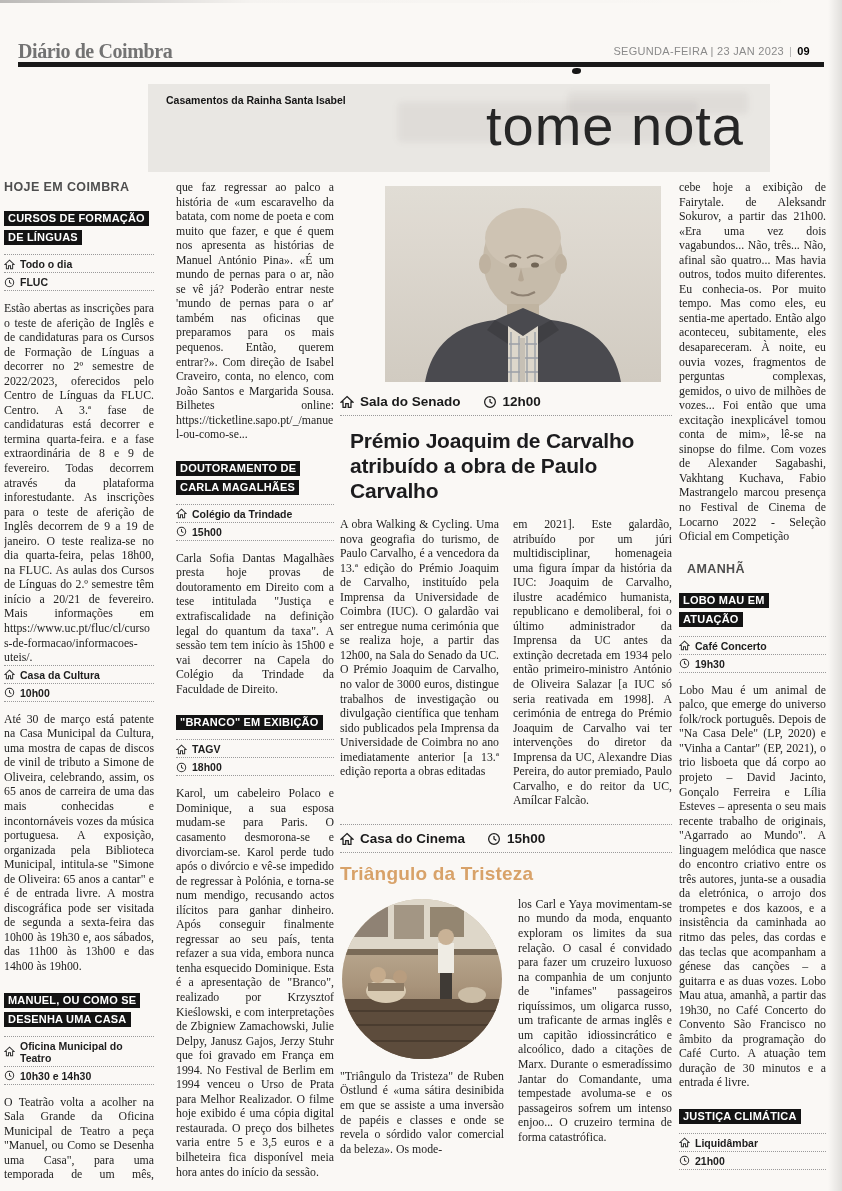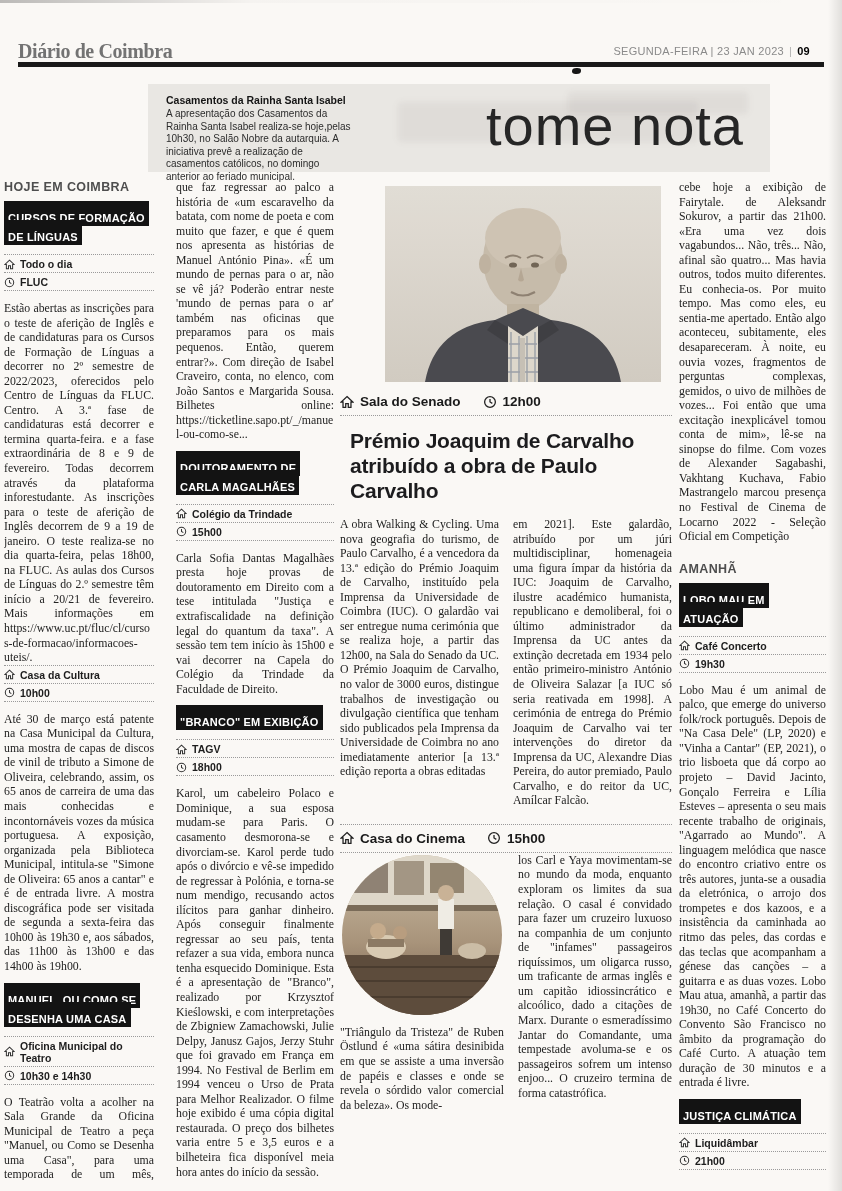--- a/index.html
+++ b/index.html
@@ -44,39 +44,39 @@
   .col2 { left:176px; width:158px; }
   .colM { left:340px; width:332px; }
   .colR { left:679px; width:147px; }
 
   .day-header { font-family:"Liberation Sans", sans-serif; font-weight:bold;
     font-size:12.5px; letter-spacing:0.4px; color:#4e4e4e; margin-bottom:14px; }
 
   .chip-wrap { margin:14px 0 8px; line-height:17px; }
   .chip { display:inline; background:#131313; color:#fff;
     font-family:"Liberation Sans", sans-serif; font-weight:bold; font-size:11px;
-    padding:11px 4px 2px; -webkit-box-decoration-break:clone; box-decoration-break:clone;
+    padding:1px 4px 2px; -webkit-box-decoration-break:clone; box-decoration-break:clone;
     letter-spacing:0.2px; }
 
   .meta { border-top:1px dotted #9a9a9a; margin-bottom:10px; }
   .meta-row { display:flex; align-items:center; gap:5px; padding:3px 0 2px;
     border-bottom:1px dotted #9a9a9a;
     font-family:"Liberation Sans", sans-serif; font-weight:bold; font-size:10.5px; color:#1d1d1d; }
   .meta-row svg { flex:0 0 auto; }
 
   .body-txt { font-size:11.8px; line-height:14.55px; text-align:justify;
     overflow-wrap:anywhere; hyphens:auto; color:#222; }
   .body-txt + .chip-wrap { margin-top:16px; }
 
   
   .portrait-box { margin:6px 0 8px 45px; width:276px; height:196px; }
   .feat-meta { display:flex; align-items:center; gap:22px; padding:4px 0 6px;
     border-bottom:1px dotted #9a9a9a;
     font-family:"Liberation Sans", sans-serif; font-weight:bold; font-size:13.5px; color:#1a1a1a; }
-  .feat-meta .m-item { display:flex; align-items:center; gap:6px; }
+  .feat-meta .m-item { display:flex; align-items:flex-end; gap:6px; }
   .headline { font-family:"Liberation Sans", sans-serif; font-weight:bold;
     font-size:21px; line-height:25px; letter-spacing:-0.2px; color:#1c1c1e; margin:12px 10px 14px; }
   .feat-cols { display:flex; gap:14px; }
   .feat-cols .fc { flex:1; }
   .feature2 { margin-top:16px; border-top:1px dotted #9a9a9a; padding-top:2px; }
   .headline2 { font-family:"Liberation Sans", sans-serif; font-weight:bold;
     font-size:19px; letter-spacing:0.2px; margin:10px 0 12px; }
   .tri-row { display:flex; gap:14px; }
   .tri-left { flex:0 0 164px; }
   .tri-right { flex:1; }
@@ -94,21 +94,20 @@
     <span>SEGUNDA-FEIRA | 23 JAN 2023</span><span class="sep">|</span><span class="pagenum">09</span>
   </div>
   <div class="top-rule"></div>
   <div class="ink-speck"></div>
 
   <div class="tome-box">
     <div class="ghost" style="left:250px; top:18px; width:300px; height:40px;"></div>
     <div class="ghost" style="left:420px; top:8px; width:180px; height:22px;"></div>
     <div class="tome-brief">
       <h3>Casamentos da Rainha Santa Isabel</h3>
-      <p>A apresentação dos Casamentos da Rainha Santa Isabel realiza-se hoje,pelas 10h30, no Salão Nobre da autarquia. A iniciativa prevê a realização de casamentos católicos, no domingo anterior ao feriado municipal.</p>
     </div>
     <div class="tome-title">tome nota</div>
   </div>
 
   <div class="col col1">
     <div class="day-header">HOJE EM COIMBRA</div>
 
     <div class="chip-wrap"><span class="chip">CURSOS DE FORMAÇÃO DE LÍNGUAS</span></div>
     <div class="meta">
       <div class="meta-row">
@@ -267,20 +266,21 @@
             <span>Casa do Cinema</span>
           </span>
         <span class="m-item">
             <svg width="14" height="14" viewBox="0 0 12 12">
               <circle cx="6" cy="6" r="4.6" fill="none" stroke="#222" stroke-width="1.1"></circle>
               <path d="M6 3.4 V6 L8 7.2" fill="none" stroke="#222" stroke-width="1.1"></path>
             </svg>
             <span>15h00</span>
           </span>
       </div>
+      <h2 class="headline2" style="color:#d8a269;">Triângulo da Tristeza</h2>
       <div class="tri-row">
         <div class="tri-left">
           <div class="circle-photo">
             <svg width="160" height="160" viewBox="0 0 160 160">
               <defs>
                 <clipPath id="circ">
                     <circle cx="80" cy="80" r="80"></circle>
                   </clipPath>
                 <linearGradient id="deck" x1="0" y1="0" x2="0" y2="1">
                   <stop offset="0" stop-color="#cdbfa8"></stop>
@@ -313,21 +313,21 @@
           <p class="body-txt">"Triângulo da Tristeza" de Ruben Östlund é «uma sátira desinibida em que se assiste a uma inversão de papéis e classes e onde se revela o sórdido valor comercial da beleza». Os mode-</p>
         </div>
         <p class="tri-right body-txt">los Carl e Yaya movimentam-se no mundo da moda, enquanto exploram os limites da sua relação. O casal é convidado para fazer um cruzeiro luxuoso na companhia de um conjunto de "infames" passageiros riquíssimos, um oligarca russo, um traficante de armas inglês e um capitão idiossincrático e alcoólico, dado a citações de Marx. Durante o esmeradíssimo Jantar do Comandante, uma tempestade avoluma-se e os passageiros sofrem um intenso enjoo... O cruzeiro termina de forma catastrófica.</p>
       </div>
     </div>
   </div>
 
   <div class="col colR">
     <p class="body-txt">cebe hoje a exibição de Fairytale. de Aleksandr Sokurov, a partir das 21h00. «Era uma vez dois vagabundos... Não, três... Não, afinal são quatro... Mas havia outros, todos muito diferentes. Eu conhecia-os. Por muito tempo. Mas como eles, eu sentia-me apertado. Então algo aconteceu, subitamente, eles desapareceram. À noite, eu ouvia vozes, fragmentos de perguntas complexas, gemidos, o uivo de milhões de vozes... Foi então que uma excitação inexplicável tomou conta de mim», lê-se na sinopse do filme. Com vozes de Alexander Sagabashi, Vakhtang Kuchava, Fabio Mastrangelo marcou presença no Festival de Cinema de Locarno 2022 - Seleção Oficial em Competição</p>
 
-    <div class="day-header" style="margin-top:18px;">AMANHÃ</div>
+    <div class="day-header" style="margin-top:18px;margin-left:8px;">AMANHÃ</div>
 
     <div class="chip-wrap"><span class="chip">LOBO MAU EM ATUAÇÃO</span></div>
     <div class="meta">
       <div class="meta-row">
           <svg width="11" height="11" viewBox="0 0 12 12">
             <path d="M6 1.3 L11 6 H9.4 V10.6 H7.1 V7.4 H4.9 V10.6 H2.6 V6 H1 Z" fill="none" stroke="#333" stroke-width="1.1"></path>
           </svg>
           <span>Café Concerto</span>
         </div>
       <div class="meta-row">

